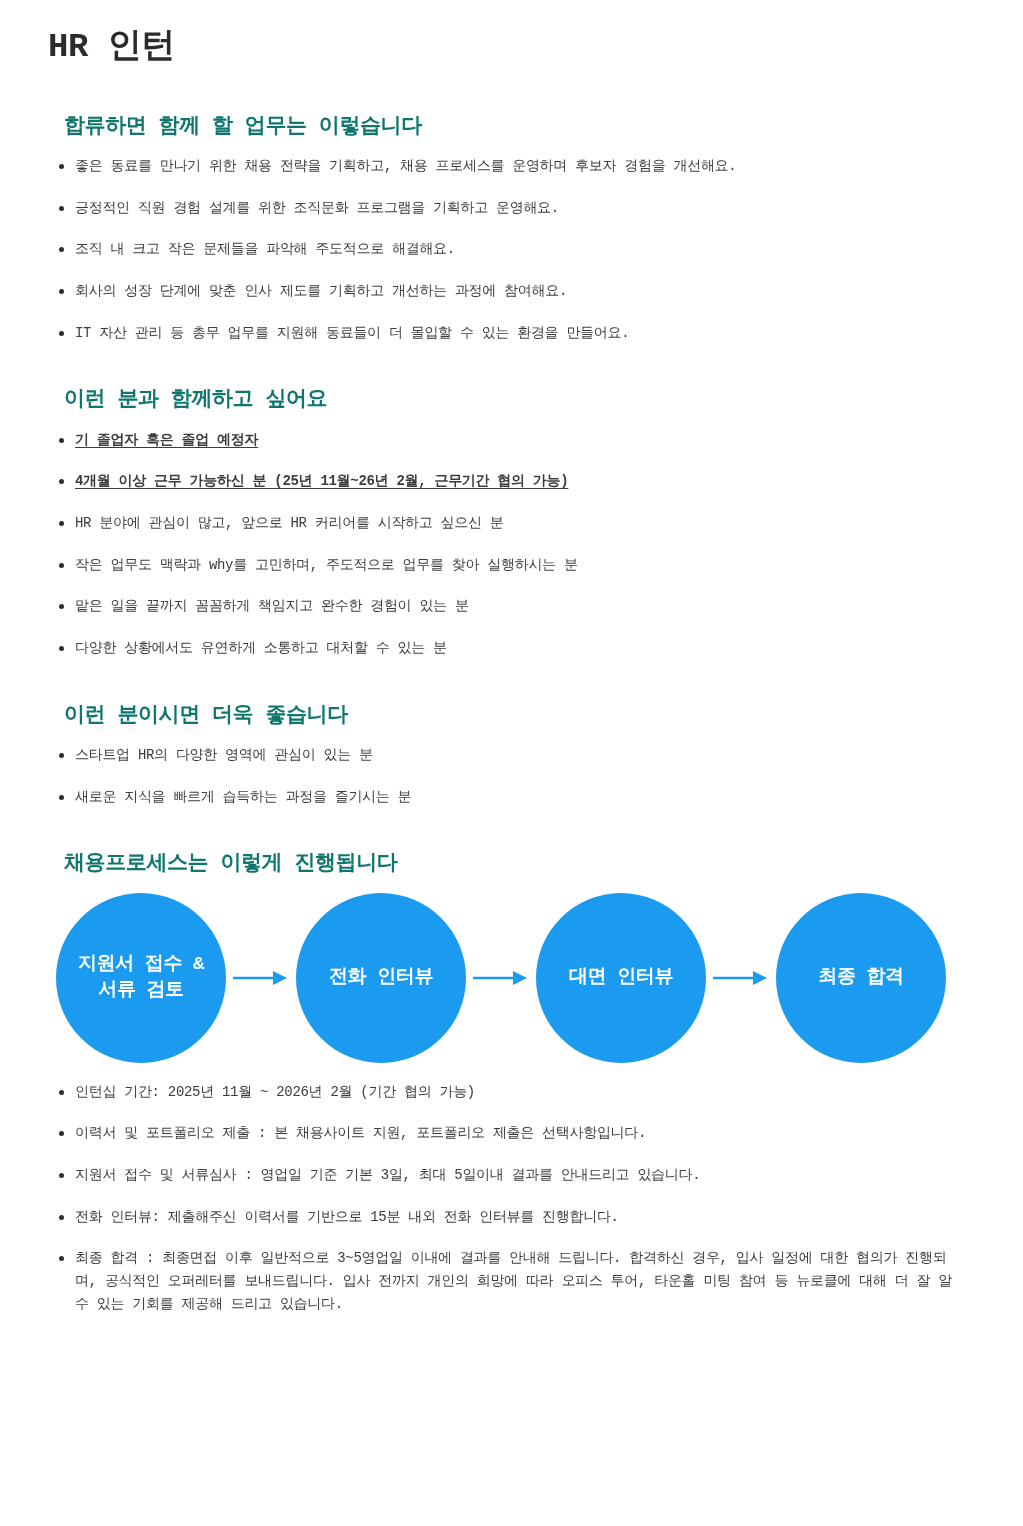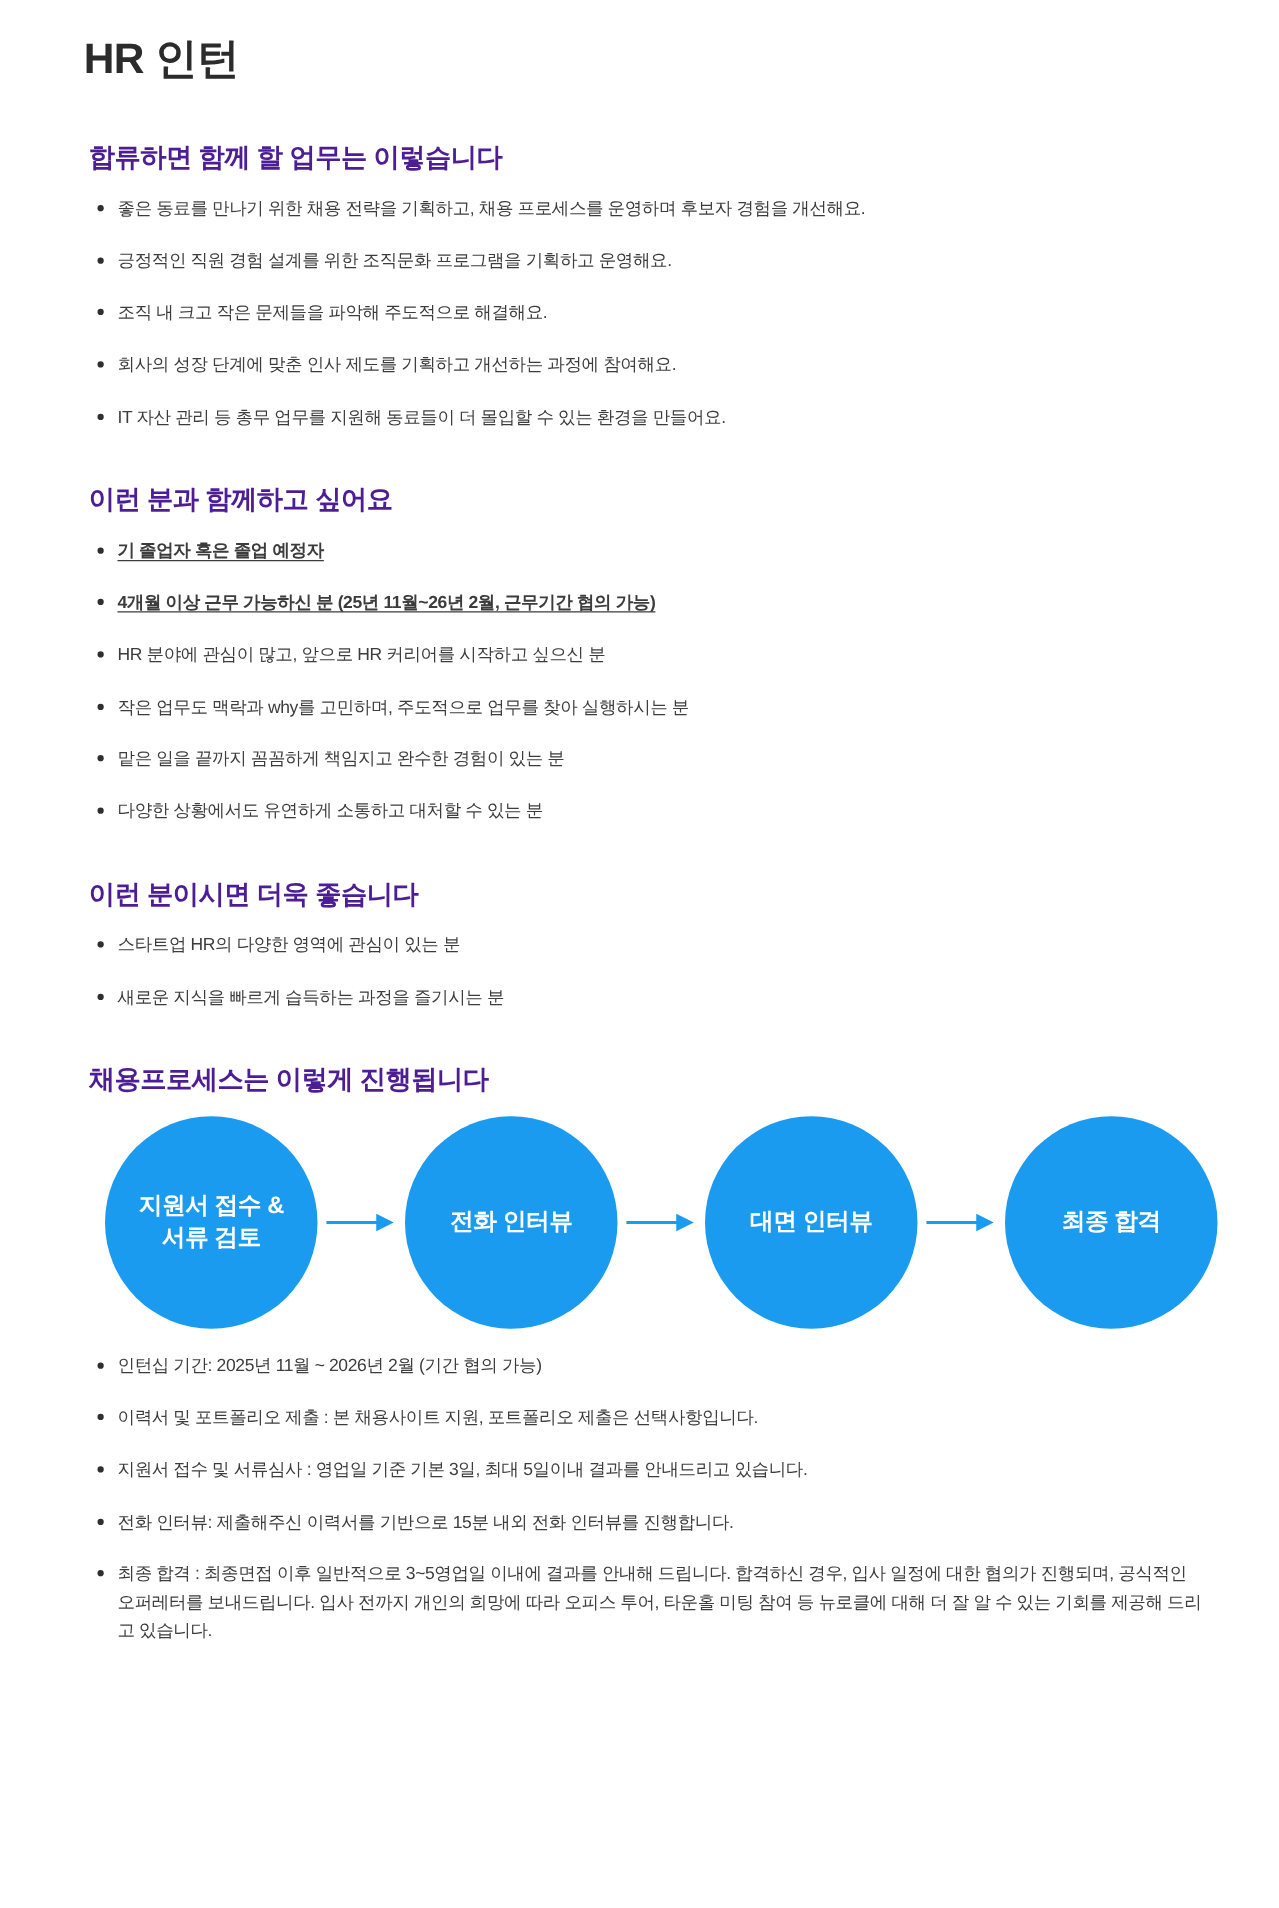--- a/index.html
+++ b/index.html
@@ -10,40 +10,41 @@
   }
   body {
     width: 1023px;
     min-height: 1526px;
     font-family: "Liberation Sans", "DejaVu Sans", sans-serif;
     color: #3a3a3a;
     -webkit-font-smoothing: antialiased;
   }
   .page {
     width: 1023px;
-    padding: 20px 40px 24px 67px;
+    padding: 20px 40px 24px 48px;
+    font-family: Liberation Mono, monospace;
   }
   .page-title {
     font-size: 34px;
     font-weight: bold;
     color: #2b2b2b;
     letter-spacing: -0.5px;
     margin: 6px 0 0 0;
     line-height: 1.25;
   }
   .section {
     margin-top: 42px;
   }
   .section.first { margin-top: 44px; }
   .section-heading {
     font-size: 21px;
     font-weight: bold;
-    color: #4c1d95;
+    color: #0f766e;
     letter-spacing: -0.4px;
-    margin: 0 0 14px 4px;
+    margin: 0 0 14px 16px;
     line-height: 1.35;
   }
   ul.bullets {
     list-style: none;
     margin: 0;
     padding: 0;
   }
   ul.bullets > li {
     position: relative;
     padding-left: 27px;
@@ -71,21 +72,21 @@
   li.strong-underline .txt {
     text-decoration: underline;
     text-underline-offset: 3px;
   }
   li.wide { padding-right: 20px; }
 
   
   .process {
     display: flex;
     align-items: center;
-    justify-content: center;
+    justify-content: flex-start;
     margin: 8px 0 18px 0;
     padding-left: 8px;
   }
   .node {
     width: 170px;
     height: 170px;
     flex: 0 0 170px;
     border-radius: 50%;
     background: #1a9bf0;
     color: #ffffff;

